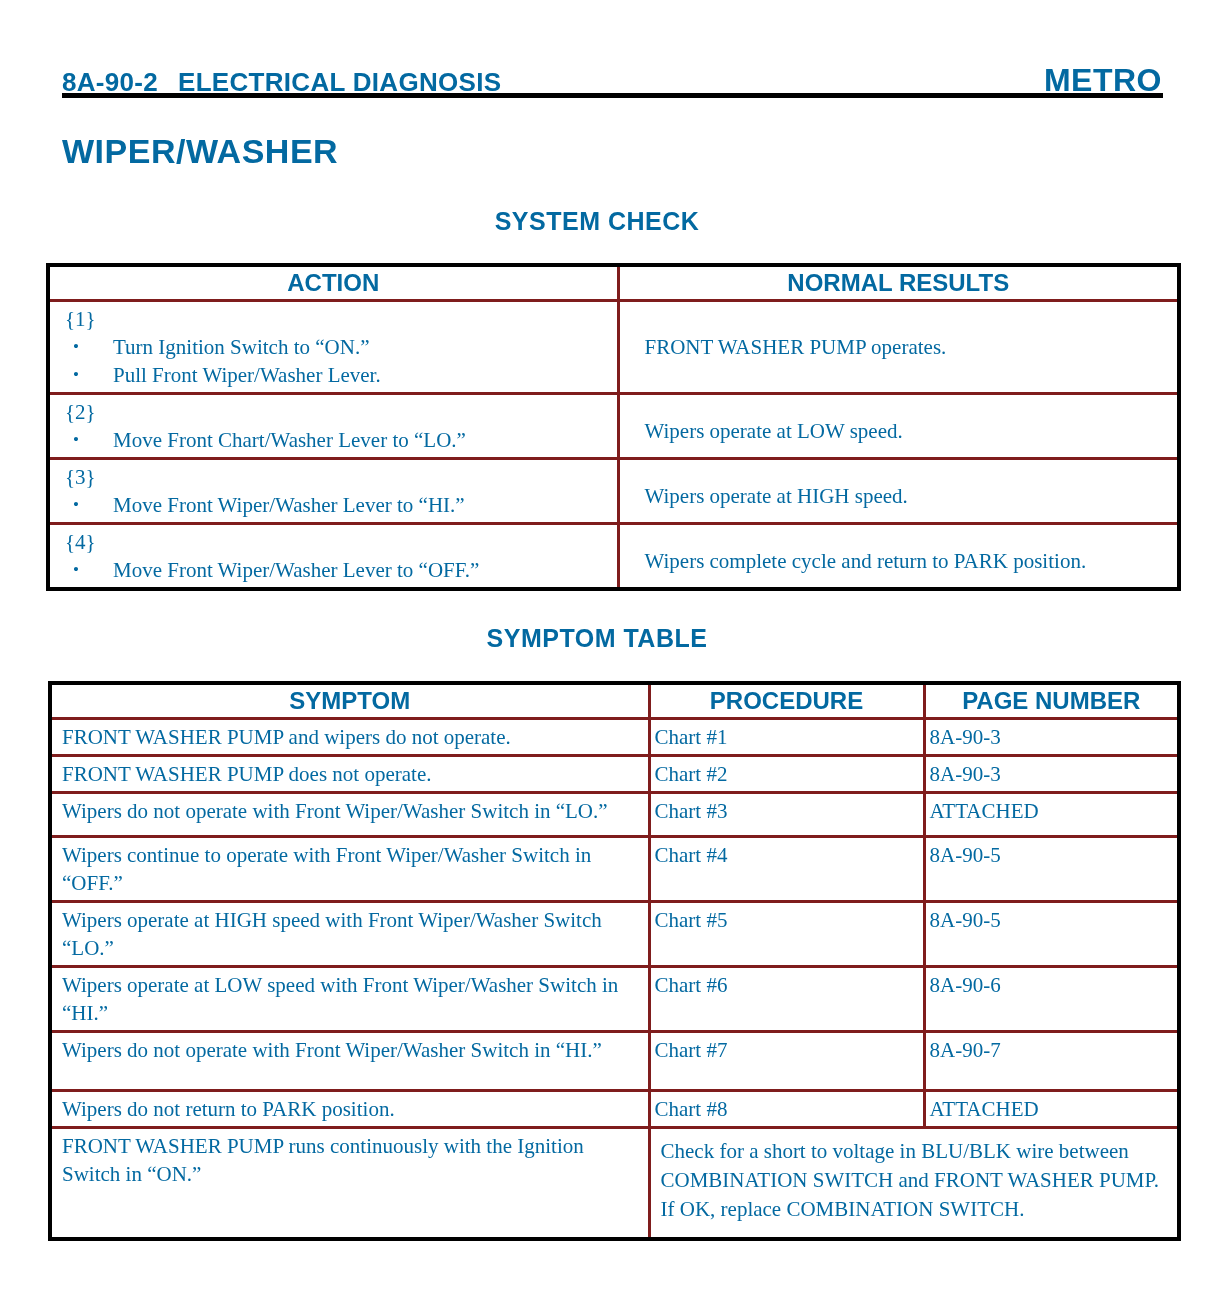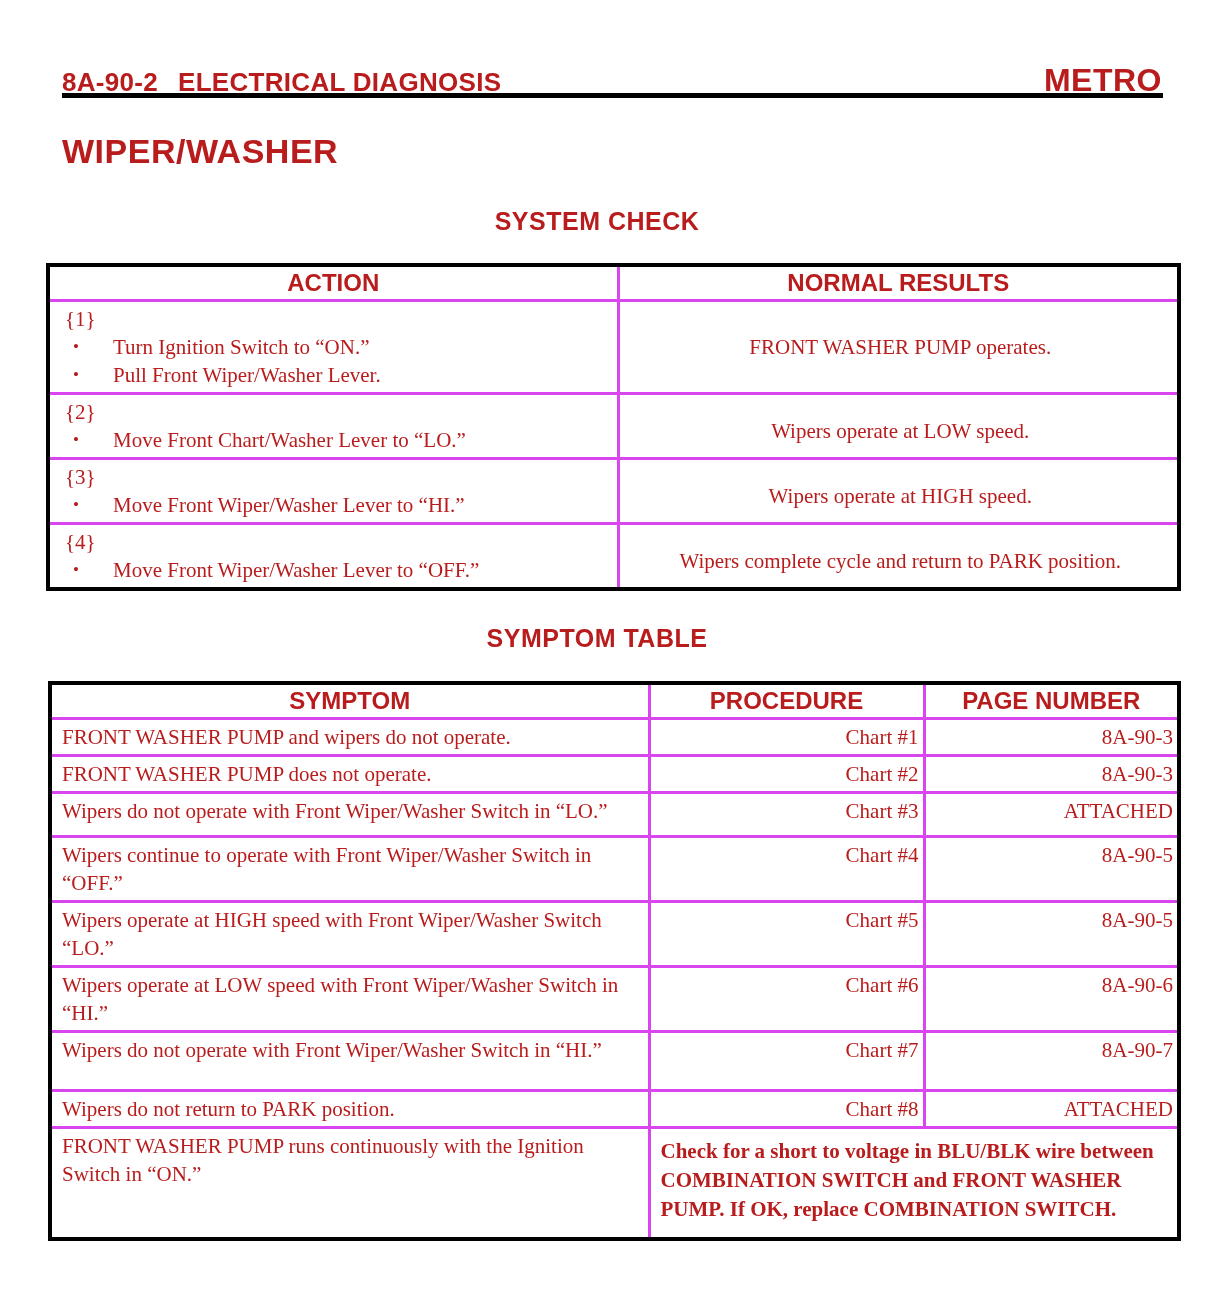--- a/index.html
+++ b/index.html
@@ -1,21 +1,21 @@
 <!DOCTYPE html>
 <html><head>
 <meta charset="utf-8">
 <style>
   html, body { margin: 0; padding: 0; background: #e8e8e8; }
   .page {
     position: relative;
     width: 1232px;
     height: 1312px;
     background: #ffffff;
-    color: #b91c1c;
+    color: #0369a1;
     font-family: "Liberation Serif", serif;
     overflow: hidden;
     margin: 0 auto;
   }
   .sans { font-family: "Liberation Sans", sans-serif; font-weight: bold; }
 
   
   .running-head {
     position: absolute;
     top: 62px; left: 62px; right: 70px;
@@ -51,21 +51,21 @@
   #symptom-heading { top: 624px; }
 
   
   table {
     position: absolute;
     border-collapse: collapse;
     table-layout: fixed;
     background: #fff;
     border: 4px solid #000;
   }
-  th, td { border: 3px solid #d946ef; overflow: hidden; }
+  th, td { border: 3px solid #7f1d1d; overflow: hidden; }
   th {
     font-family: "Liberation Sans", sans-serif;
     font-weight: bold;
     font-size: 24px;
     text-align: center;
     padding: 2px 4px;
   }
   td {
     font-size: 21px;
     line-height: 28px;
@@ -79,26 +79,26 @@
   .step { padding-left: 5px; }
   .action-line { display: flex; }
   .bullet {
     flex: 0 0 40px;
     padding-left: 13px;
     font-size: 17px;
     line-height: 28px;
   }
   .action-text { flex: 1; }
 
-  td.result { padding-left: 12px; text-align: center; }
+  td.result { padding-left: 25px; }
   td.v-mid { vertical-align: middle; }
   td.v-bot { vertical-align: bottom; padding-bottom: 12px; }
 
-  td.center { text-align: right; padding-left: 16px; padding-right: 4px; }
-  td.note { line-height: 29px; padding-top: 8px; font-weight: bold; }
+  td.center { text-align: left; padding-left: 4px; padding-right: 4px; }
+  td.note { line-height: 29px; padding-top: 8px; }
 </style>
 </head>
 <body>
 
 <div class="page">
 
   <div class="running-head sans">
     <span class="rh-left">
       <span>8A-90-2</span><span class="sec-title">ELECTRICAL DIAGNOSIS</span>
     </span>

